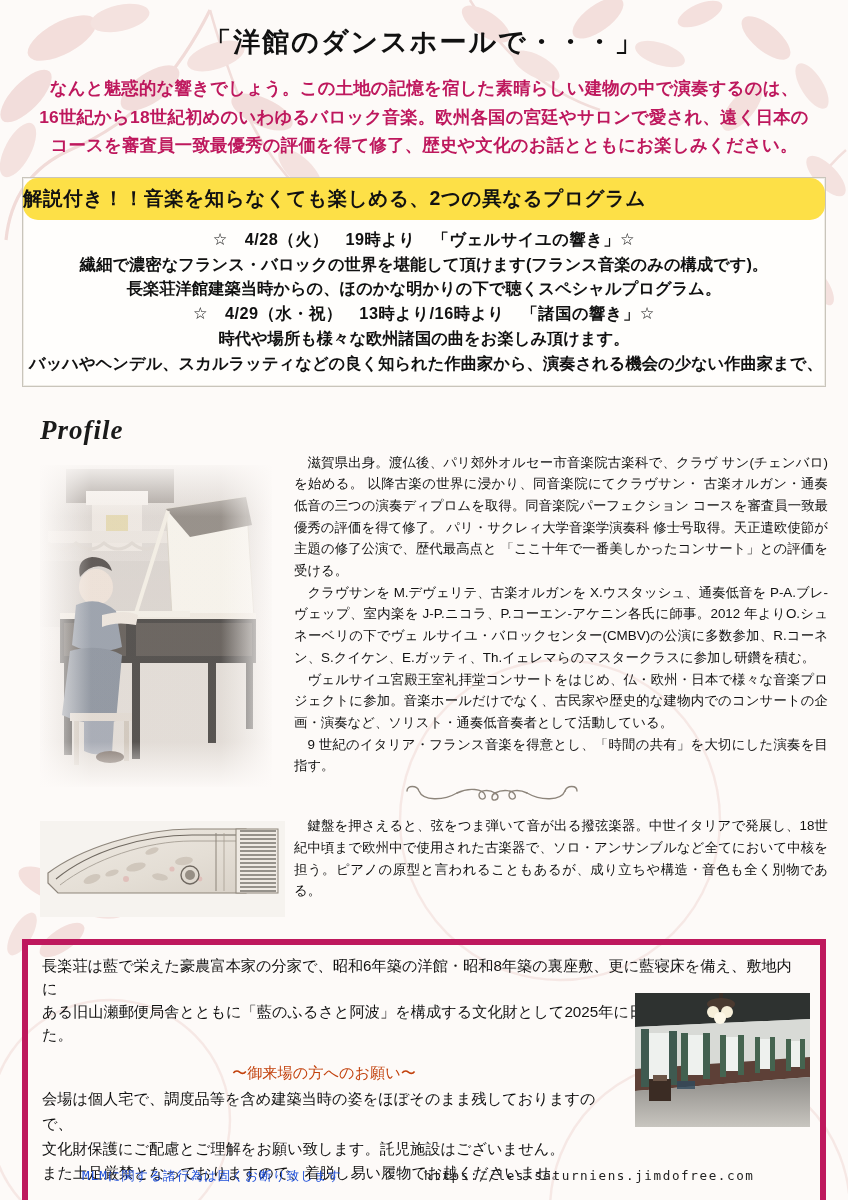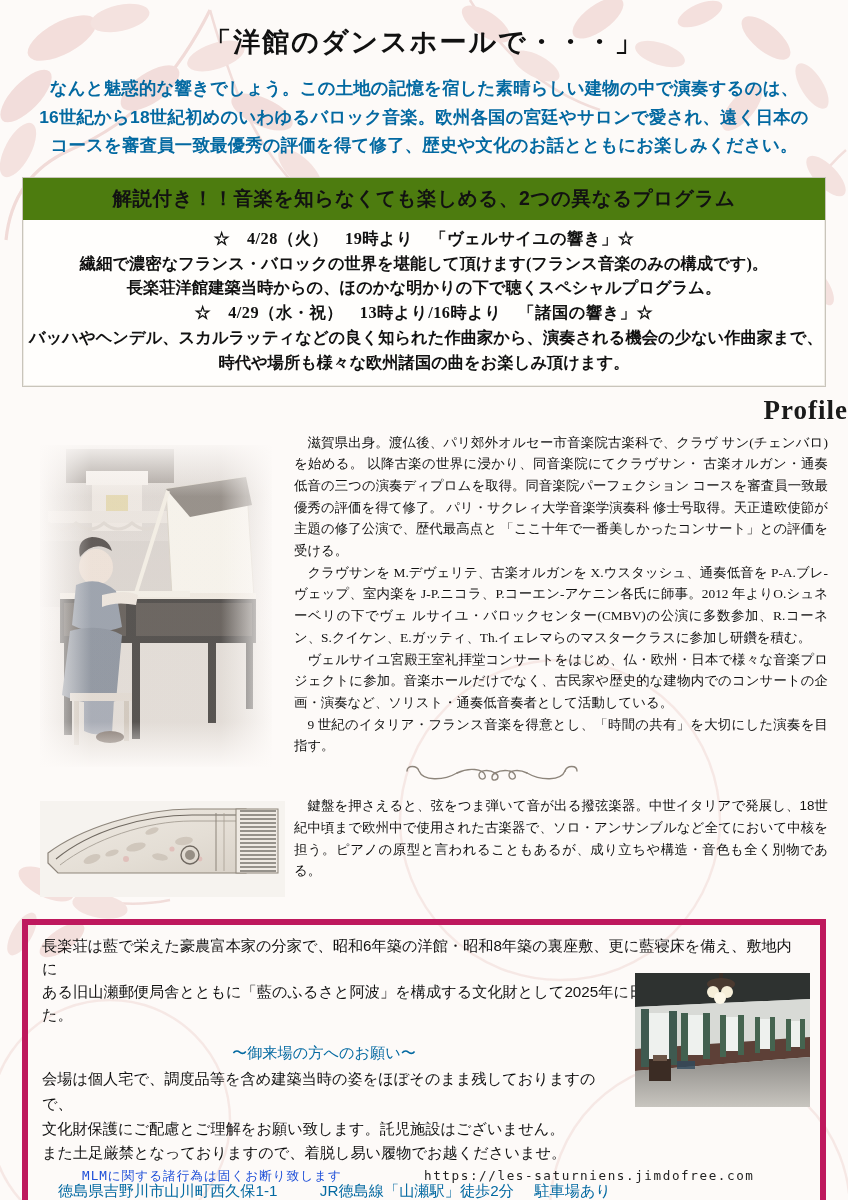--- a/index.html
+++ b/index.html
@@ -42,61 +42,62 @@
     line-height: 1.2;
     color: #111;
   }
   .lead {
     margin: 16px 22px 0 22px;
     text-align: center;
     font-size: 17.4px;
     font-weight: bold;
     line-height: 1.62;
     letter-spacing: 0.2px;
-    color: #0369a1;
+    color: #be185d;
   }
   .lead div { white-space: nowrap; }
 
   
   .program-panel {
     margin: 18px 22px 0 22px;
     border: 1px solid #c9c5bb;
     background: #fffefc;
     box-shadow: 0 0 0 1px #efece6 inset;
   }
   .program-head {
-    background: #4d7c0f;
-    text-align: center;
+    background: #fde047;
+    text-align: left;
     font-size: 19.5px;
     font-weight: bold;
     padding: 7px 0 8px 0;
     letter-spacing: 0.6px;
     color: #121212;
+    border-radius: 15px;
   }
   .program-body {
     padding: 7px 6px 10px 6px;
     text-align: center;
   }
   .program-body .pline {
     font-size: 16.3px;
     font-weight: bold;
     line-height: 1.52;
     white-space: nowrap;
     color: #111;
-    font-family: Liberation Serif, serif;
   }
   .program-body .pline.date { letter-spacing: 0.5px; }
 
   
   .profile-title {
-    text-align: right;
+    text-align: left;
     font-family: "Liberation Serif", "DejaVu Serif", serif;
+    font-style: italic;
     font-weight: bold;
     font-size: 27px;
-    margin: 8px 0 6px 0;
+    margin: 28px 0 6px 0;
     padding-left: 40px;
     letter-spacing: 1px;
   }
   .profile-wrap {
     position: relative;
     margin: 0 16px 0 16px;
   }
   .photo-perf {
     position: absolute;
     left: 24px;
@@ -104,21 +105,20 @@
     width: 232px;
     height: 322px;
   }
   .profile-text {
     margin-left: 278px;
     margin-right: 4px;
     font-size: 13.4px;
     line-height: 1.62;
     text-align: justify;
     color: #111;
-    font-family: Liberation Serif, serif;
   }
   .profile-text p { margin: 0 0 0 0; text-indent: 1em; }
 
   .divider-flourish {
     text-align: center;
     margin: 6px 0 2px 0;
     padding-left: 150px;
   }
 
   
@@ -162,21 +162,21 @@
   .venue-intro {
     font-size: 15.2px;
     line-height: 1.52;
     color: #111;
   }
   .venue-req-title {
     text-align: center;
     font-size: 15.2px;
     margin-top: 17px;
     padding-right: 200px;
-    color: #0369a1;
+    color: #c2410c;
   }
   .venue-req {
     font-size: 15.2px;
     line-height: 1.62;
     margin-top: 3px;
     padding-right: 190px;
     color: #111;
   }
   .venue-access {
     margin-top: 15px;
@@ -299,22 +299,22 @@
     <div>コースを審査員一致最優秀の評価を得て修了、歴史や文化のお話とともにお楽しみください。</div>
   </div>
 
   <div class="program-panel">
     <div class="program-head">解説付き！！音楽を知らなくても楽しめる、2つの異なるプログラム</div>
     <div class="program-body">
       <div class="pline date">☆　4/28（火）　19時より　「ヴェルサイユの響き」☆</div>
       <div class="pline">繊細で濃密なフランス・バロックの世界を堪能して頂けます(フランス音楽のみの構成です)。</div>
       <div class="pline">長楽荘洋館建築当時からの、ほのかな明かりの下で聴くスペシャルプログラム。</div>
       <div class="pline date">☆　4/29（水・祝）　13時より/16時より　「諸国の響き」☆</div>
+      <div class="pline">時代や場所も様々な欧州諸国の曲をお楽しみ頂けます。</div>
       <div class="pline">バッハやヘンデル、スカルラッティなどの良く知られた作曲家から、演奏される機会の少ない作曲家まで、</div>
-      <div class="pline">時代や場所も様々な欧州諸国の曲をお楽しみ頂けます。</div>
     </div>
   </div>
 
   <div class="profile-title">Profile</div>
 
   <div class="profile-wrap">
 
     <svg class="photo-perf" viewBox="0 0 232 322" preserveAspectRatio="none">
       <defs>
         <linearGradient id="wallg" x1="0" y1="0" x2="0" y2="1">

